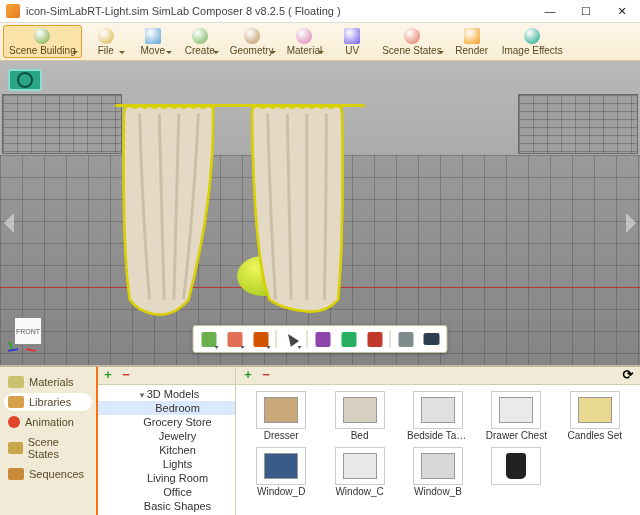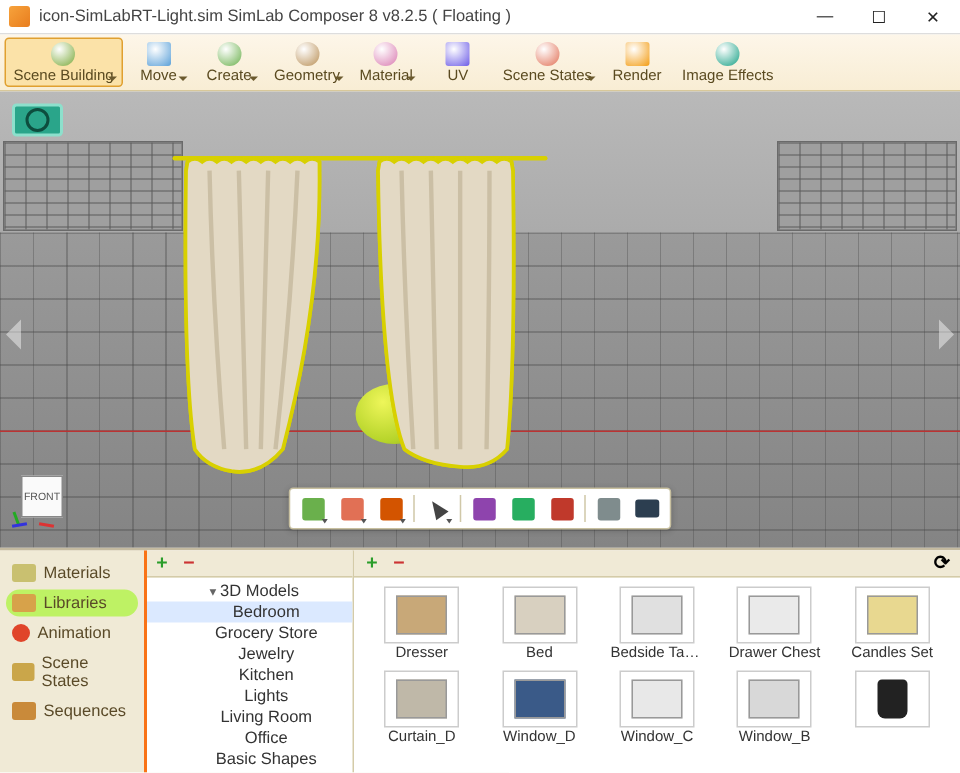--- a/index.html
+++ b/index.html
@@ -47,21 +47,21 @@
 .viewcube .ax { background:#d33; bottom:2px; left:18px; transform:rotate(10deg); }
 .viewcube .ay { background:#2a2; bottom:2px; left:2px; width:2px; height:10px; transform:rotate(-20deg); }
 .viewcube .az { background:#33d; bottom:2px; left:0; transform:rotate(-10deg); }
 .floatbar { position:absolute; left:50%; bottom:12px; transform:translateX(-50%); height:28px; background:#fff; border:1px solid #c8c0a0; border-radius:3px; display:flex; align-items:center; padding:0 4px; gap:4px; box-shadow:0 1px 4px rgba(0,0,0,.2); }
 .fbtn { width:22px; height:22px; display:flex; align-items:center; justify-content:center; cursor:pointer; border-radius:2px; position:relative; }
 .fbtn .dd { position:absolute; right:1px; bottom:1px; width:0; height:0; border-left:2px solid transparent; border-right:2px solid transparent; border-top:3px solid #555; }
 .fdiv { width:1px; height:18px; background:#d0c8a8; }
 .bottom { height:150px; display:flex; border-top:2px solid #c4baa0; background:#f4f0e4; }
 .sidepanel { width:98px; background:#f0ead6; border-right:2px solid #f97316; display:flex; flex-direction:column; padding:6px 4px; gap:2px; }
 .sidetab { display:flex; align-items:center; gap:5px; padding:3px 4px; border-radius:9px; cursor:pointer; color:#5a4a28; }
-.sidetab.sel { background:#bef264; }
+.sidetab.sel { background:#ffffff; }
 .sideicon { width:16px; height:12px; border-radius:2px; }
 .treecol { width:138px; background:#fff; border-right:1px solid #d4cba8; display:flex; flex-direction:column; }
 .treetools { height:18px; background:#f0ead6; display:flex; align-items:center; padding:0 4px; gap:6px; border-bottom:1px solid #d4cba8; }
 .tt { width:12px; height:12px; cursor:pointer; font-weight:bold; font-size:13px; line-height:10px; text-align:center; }
 .tree { flex:1; overflow:auto; padding:2px 0; }
 .tree ul { list-style:none; }
 .tree li { padding:1px 0 1px 6px; color:#333; cursor:pointer; white-space:nowrap;text-align:center; }
 .tree li.root { font-weight:400; }
 .tree li.root::before { content:"▾ "; color:#666; font-size:9px; }
 .tree li.child { padding-left:22px; }
@@ -84,20 +84,25 @@
   <div class="winbtn close">✕</div>
 </div>
 
 <div class="ribbon" id="ribbon">
     <div class="rbtn active">
       <div class="ricon" style="background: radial-gradient(circle at 35% 30%, rgb(255, 255, 255), rgb(122, 169, 58)); border-radius: 50%;"></div>
       <div class="rlabel">Scene Building</div>
       <div class="dd"></div>
     </div>
     <div class="rbtn">
+      <div class="ricon" style="background: radial-gradient(circle at 35% 30%, rgb(255, 255, 255), rgb(217, 180, 74)); border-radius: 50%;"></div>
+      <div class="rlabel">File</div>
+      <div class="dd"></div>
+    </div>
+    <div class="rbtn">
       <div class="ricon" style="background: radial-gradient(circle at 35% 30%, rgb(255, 255, 255), rgb(90, 160, 216)); border-radius: 2px;"></div>
       <div class="rlabel">Move</div>
       <div class="dd"></div>
     </div>
     <div class="rbtn">
       <div class="ricon" style="background: radial-gradient(circle at 35% 30%, rgb(255, 255, 255), rgb(106, 176, 76)); border-radius: 50%;"></div>
       <div class="rlabel">Create</div>
       <div class="dd"></div>
     </div>
     <div class="rbtn">
@@ -275,26 +280,20 @@
             <div class="alabel">Drawer Chest</div>
           </div>
           <div class="asset">
             <div class="thumb">
               <div style="width: 34px; height: 26px; background: rgb(232, 216, 144); border: 1px solid rgb(153, 153, 153);"></div>
             </div>
             <div class="alabel">Candles Set</div>
           </div>
           <div class="asset">
             <div class="thumb">
-              <div style="width: 34px; height: 26px; background: rgb(191, 184, 168); border: 1px solid rgb(153, 153, 153);"></div>
-            </div>
-            <div class="alabel">Curtain_D</div>
-          </div>
-          <div class="asset">
-            <div class="thumb">
               <div style="width: 34px; height: 26px; background: rgb(58, 90, 136); border: 1px solid rgb(153, 153, 153);"></div>
             </div>
             <div class="alabel">Window_D</div>
           </div>
           <div class="asset">
             <div class="thumb">
               <div style="width: 34px; height: 26px; background: rgb(232, 232, 232); border: 1px solid rgb(153, 153, 153);"></div>
             </div>
             <div class="alabel">Window_C</div>
           </div>

